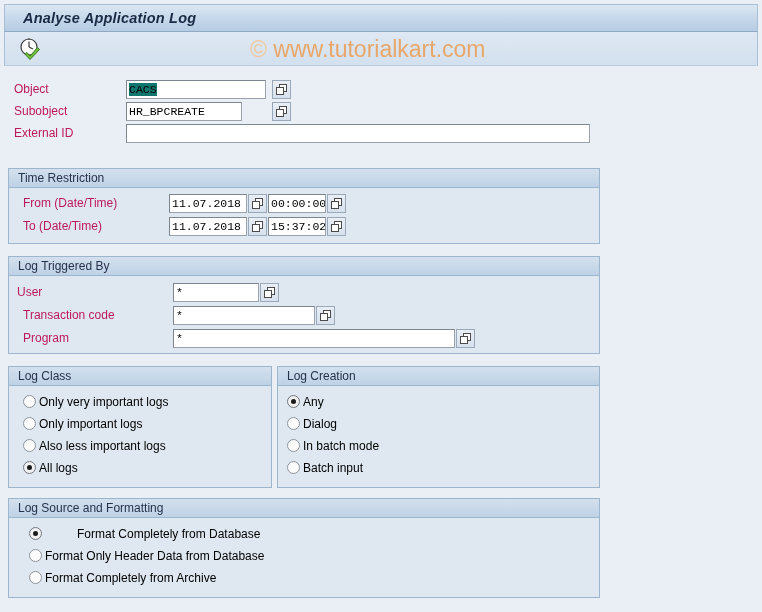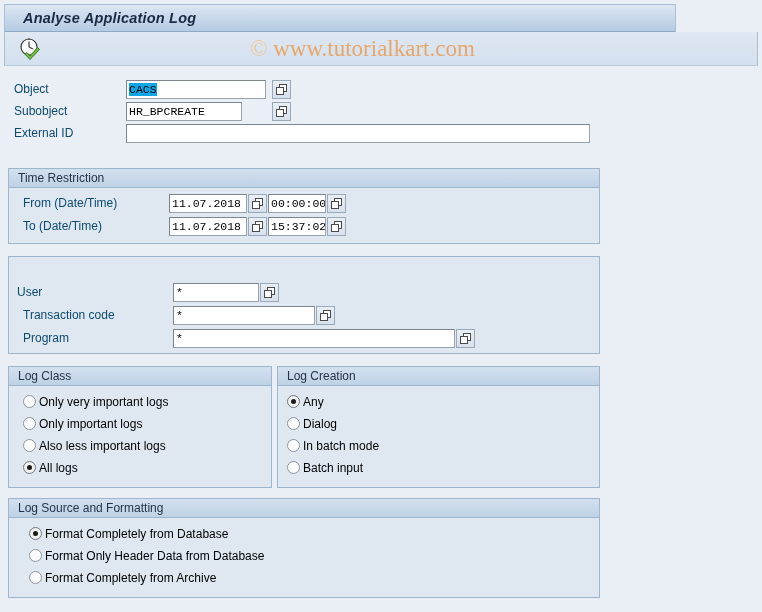--- a/index.html
+++ b/index.html
@@ -14,21 +14,21 @@
     font-size: 12px;
     color: #000000;
     overflow: hidden;
     position: relative;
   }
 
   
   #titlebar {
     position: absolute;
     left: 4px; top: 4px;
-    width: 672px; height: 28px;
+    width: 754px; height: 28px;
     background: linear-gradient(to bottom, #dce7f2 0%, #c5d7ea 55%, #b6cce3 100%);
     border: 1px solid #a8bfd6;
     border-bottom: 1px solid #8fa9c4;
     box-sizing: border-box;
   }
   #titlebar .title-text {
     position: absolute;
     left: 18px; top: 5px;
     font-size: 14.5px;
     font-weight: bold;
@@ -51,39 +51,39 @@
   }
   #exec-btn {
     position: absolute;
     left: 12px; top: 4px;
     width: 26px; height: 26px;
     cursor: default;
   }
   #watermark {
     position: absolute;
     left: 245px; top: 4px;
-    font-family: Liberation Serif, serif;
+    font-family: Liberation Sans, sans-serif;
     font-size: 23px;
     color: #e8a76a;
     white-space: nowrap;
     user-select: none;
   }
   #watermark .cmark { color: #f0c79c; }
 
   
   #content {
     position: absolute;
     left: 0; top: 68px;
     width: 762px; height: 544px;
   }
 
   .label {
     position: absolute;
     font-size: 12px;
-    color: #0c4a6e;
+    color: #be185d;
     white-space: nowrap;
   }
 
   
   .inp {
     position: absolute;
     box-sizing: border-box;
     background: #ffffff;
     border: 1px solid #9aa3ad;
     border-top-color: #7d868f;
@@ -91,21 +91,21 @@
     font-family: "Liberation Mono", monospace;
     font-size: 11.5px;
     color: #000;
     padding: 0 2px;
     line-height: 17px;
     height: 19px;
     overflow: hidden;
     white-space: nowrap;
   }
   .inp .selhl {
-    background: #0ea5e9;
+    background: #0f766e;
   }
 
   
   .f4 {
     position: absolute;
     width: 19px; height: 19px;
     box-sizing: border-box;
     background: linear-gradient(to bottom, #e9eef5 0%, #d7e1ed 100%);
     border: 1px solid #9aa9ba;
     cursor: default;
@@ -260,20 +260,23 @@
       </div>
       <div class="inp" style="left:259px; top:29px; width:58px;">15:37:02</div>
       <div class="f4" style="left:318px; top:29px;">
         <span class="g1"></span>
         <span class="g2"></span>
       </div>
     </div>
   </div>
 
   <div class="group" style="left:8px; top:188px; width:592px; height:98px;">
+    <div class="ghead">
+      <div class="gtitle">Log Triggered By</div>
+    </div>
     <div class="gbody">
       <div class="label" style="left:8px; top:9px;">User</div>
       <div class="inp" style="left:164px; top:7px; width:86px;">*</div>
       <div class="f4" style="left:251px; top:7px;">
         <span class="g1"></span>
         <span class="g2"></span>
       </div>
 
       <div class="label" style="left:14px; top:32px;">Transaction code</div>
       <div class="inp" style="left:164px; top:30px; width:142px;">*</div>
@@ -337,21 +340,21 @@
         <span class="radio-label">All logs</span>
       </div>
     </div>
   </div>
 
   <div class="group" style="left:8px; top:430px; width:592px; height:100px;">
     <div class="ghead">
       <div class="gtitle">Log Source and Formatting</div>
     </div>
     <div class="gbody">
-      <div class="radio-row checked" style="left:20px; top:6px;">
+      <div class="radio-row checked" style="left:20px; top:6px;gap:32px;">
         <span class="radio-mark"></span>
         <span class="radio-label">Format Completely from Database</span>
       </div>
       <div class="radio-row" style="left:20px; top:28px;">
         <span class="radio-mark"></span>
         <span class="radio-label">Format Only Header Data from Database</span>
       </div>
       <div class="radio-row" style="left:20px; top:50px;">
         <span class="radio-mark"></span>
         <span class="radio-label">Format Completely from Archive</span>

